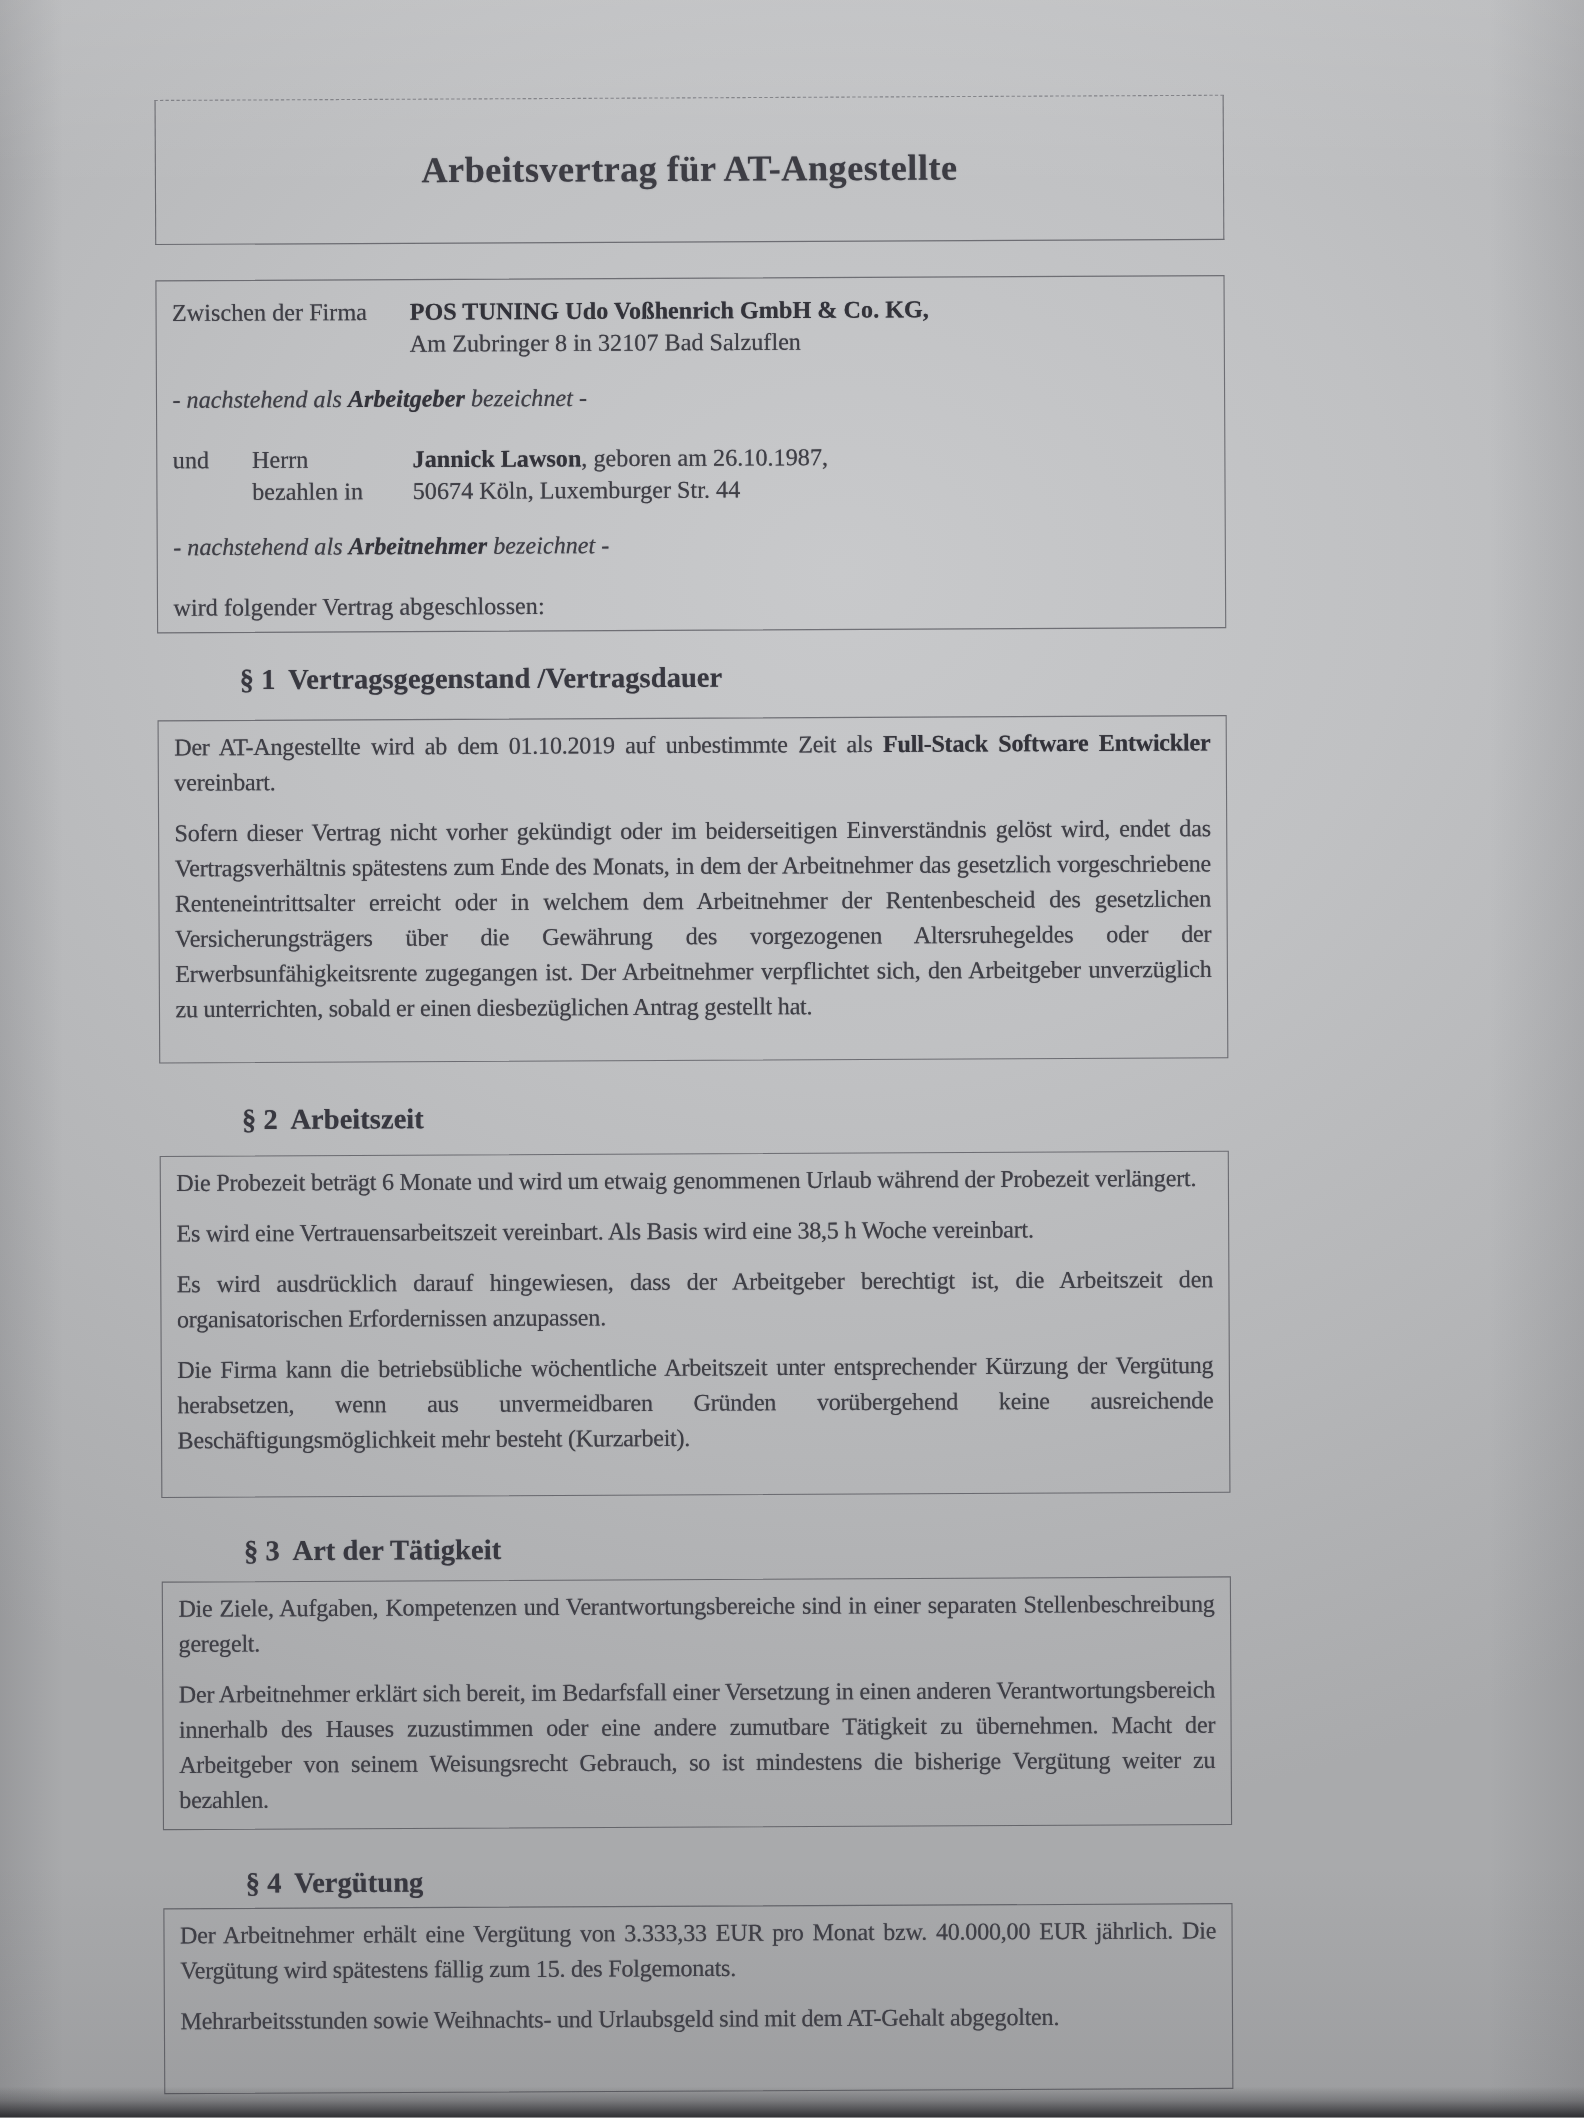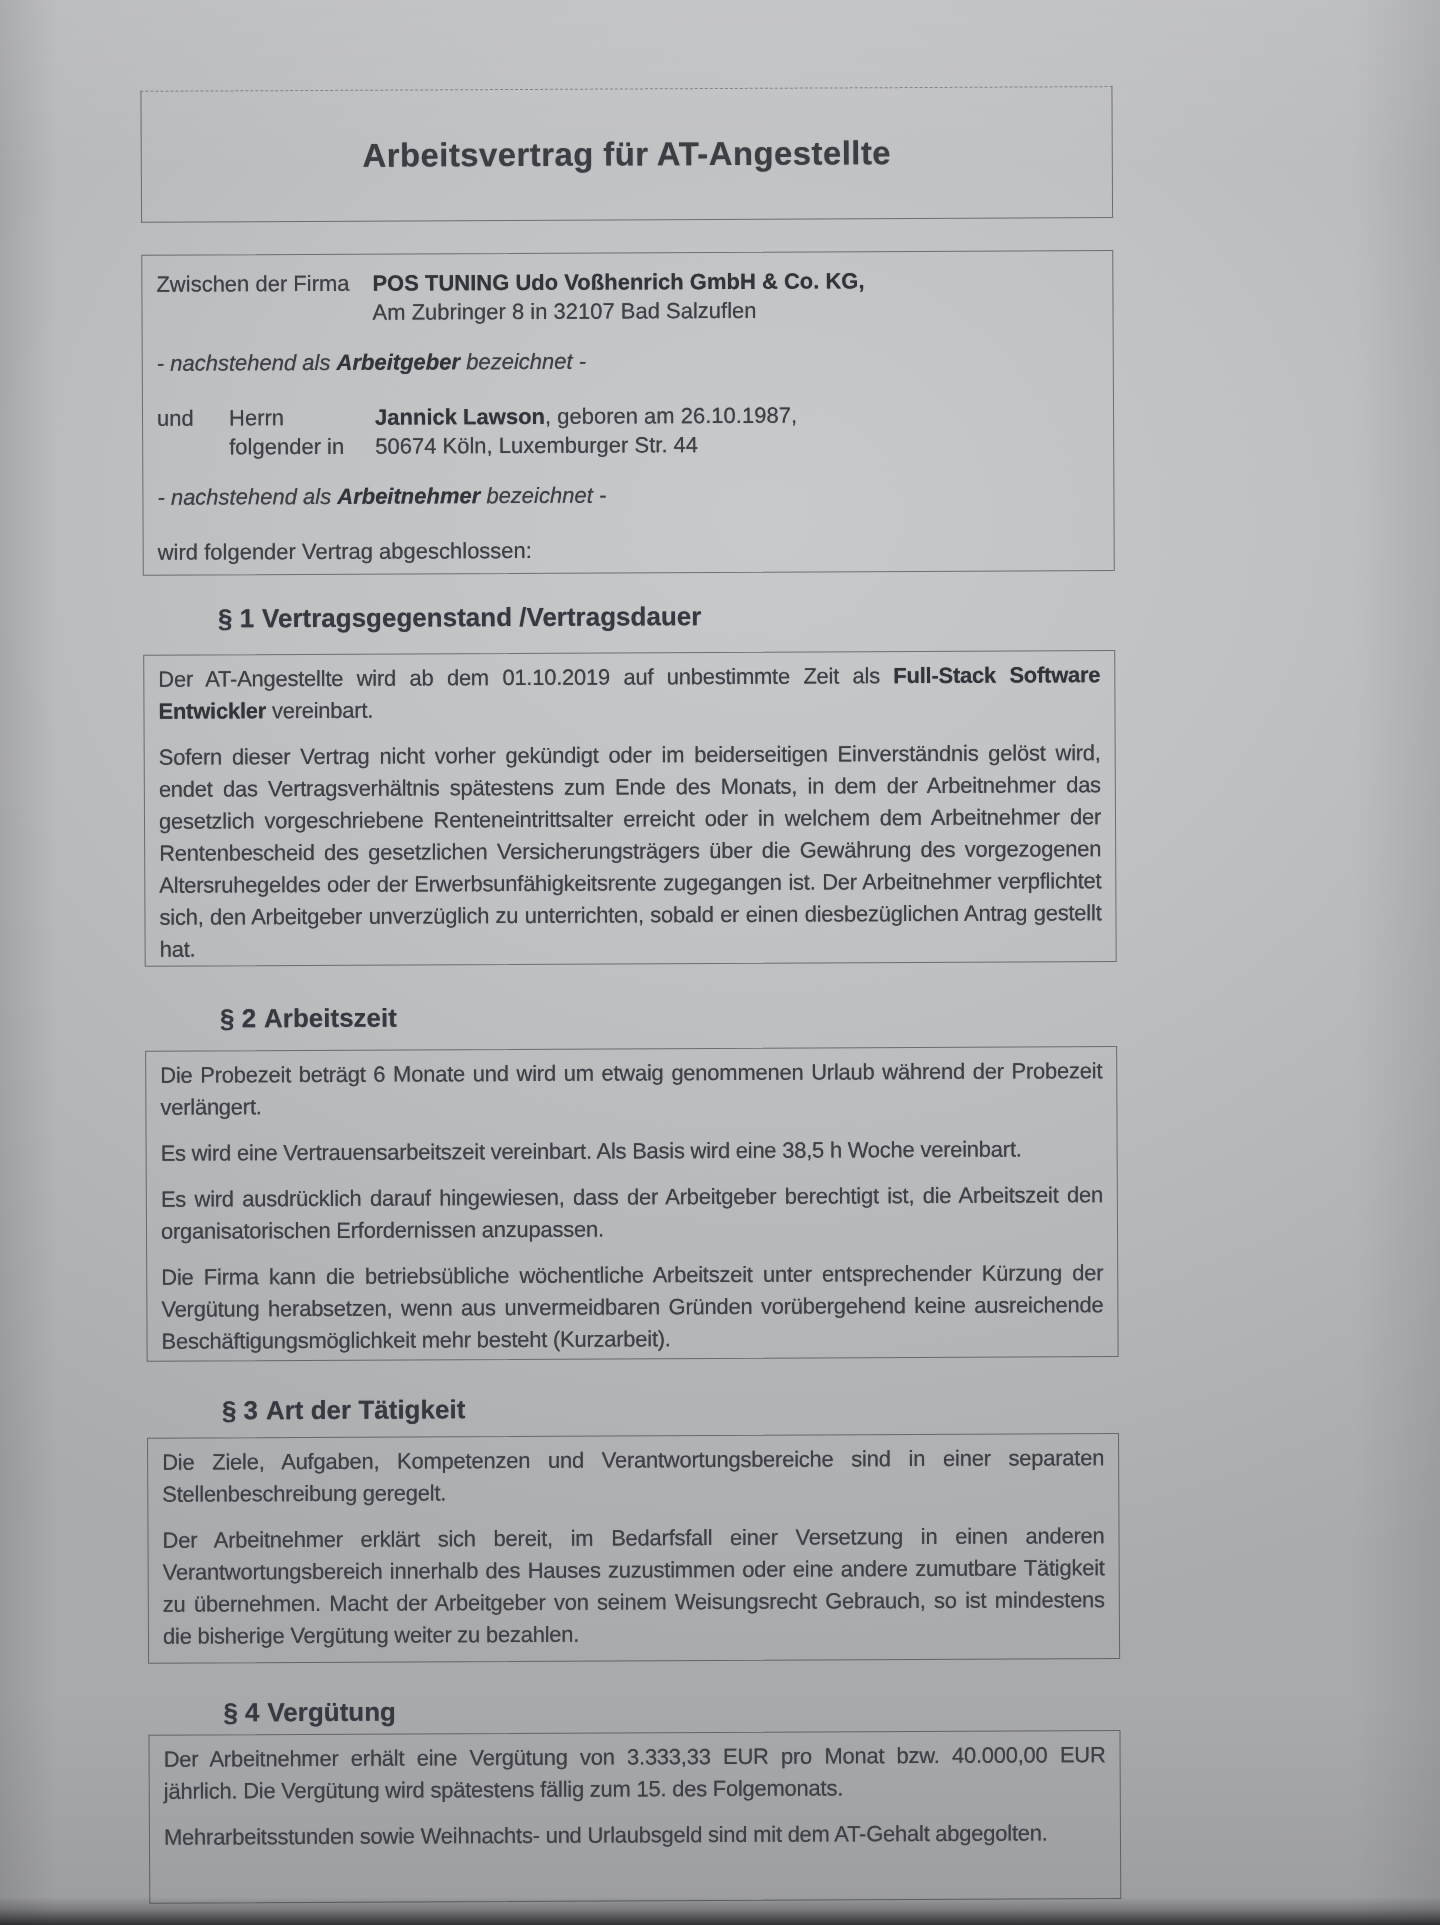--- a/index.html
+++ b/index.html
@@ -8,20 +8,21 @@
     font-family:"Liberation Sans", sans-serif;
     background:#9a9a9c;
   }
   .photo {
     position:relative; width:1440px; height:1925px; overflow:hidden;
     background:#bcbdbf;
     background-image:
       linear-gradient(180deg, rgba(255,255,255,.10) 0%, rgba(255,255,255,0) 9%, rgba(255,255,255,0) 88%, rgba(40,40,44,.10) 100%),
       linear-gradient(90deg, rgba(50,50,56,.14) 0%, rgba(50,50,56,0) 4%, rgba(50,50,56,0) 94%, rgba(50,50,56,.12) 100%),
       radial-gradient(ellipse 1350px 1150px at 53% 27%, #c8c9cb 0%, #c0c1c3 38%, #b5b6b8 70%, #a9aaac 100%);
+    font-family: Liberation Serif, serif;
   }
   .bottom-edge {
     position:absolute; left:0; right:0; bottom:0; height:28px;
     background:linear-gradient(180deg, rgba(40,40,44,0) 0%, rgba(40,40,44,.30) 45%, rgba(24,24,28,.82) 100%);
     pointer-events:none;
   }
   .doc {
     position:absolute; inset:0;
     transform:rotate(-0.28deg);
     transform-origin:720px 0;
@@ -90,21 +91,21 @@
       <div class="designation">
         <span>- nachstehend als </span><span class="bold">Arbeitgeber</span><span> bezeichnet -</span>
       </div>
       <div class="party-row person">
         <span>und</span>
         <span>Herrn</span>
         <span><span class="bold">Jannick Lawson</span><span>, geboren am 26.10.1987,</span></span>
       </div>
       <div class="party-row person second">
         <span></span>
-        <span>folgender in</span>
+        <span>bezahlen in</span>
         <span>50674 Köln, Luxemburger Str. 44</span>
       </div>
       <div class="designation">
         <span>- nachstehend als </span><span class="bold">Arbeitnehmer</span><span> bezeichnet -</span>
       </div>
       <div class="conclusion">wird folgender Vertrag abgeschlossen:</div>
     </div>
 
     <div id="sections">
         <div class="sec-heading s1"><span class="sec-num">§ 1</span><span class="sec-title">Vertragsgegenstand /Vertragsdauer</span></div>

